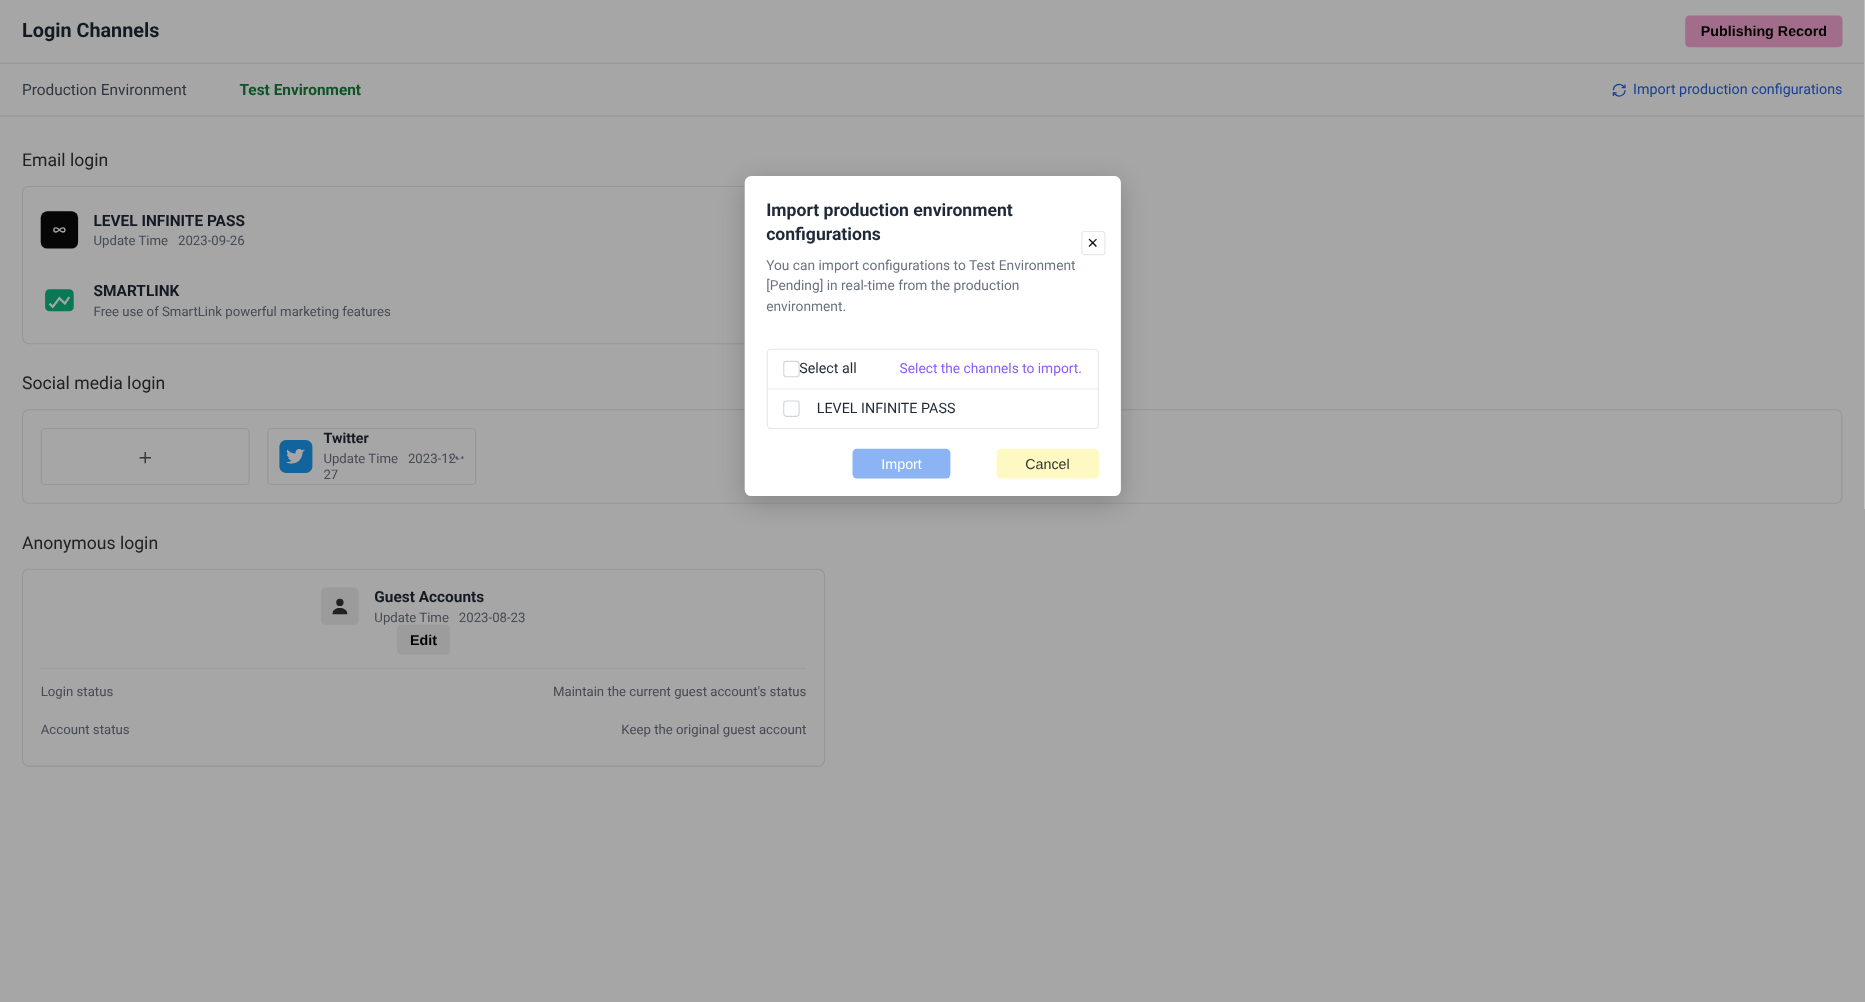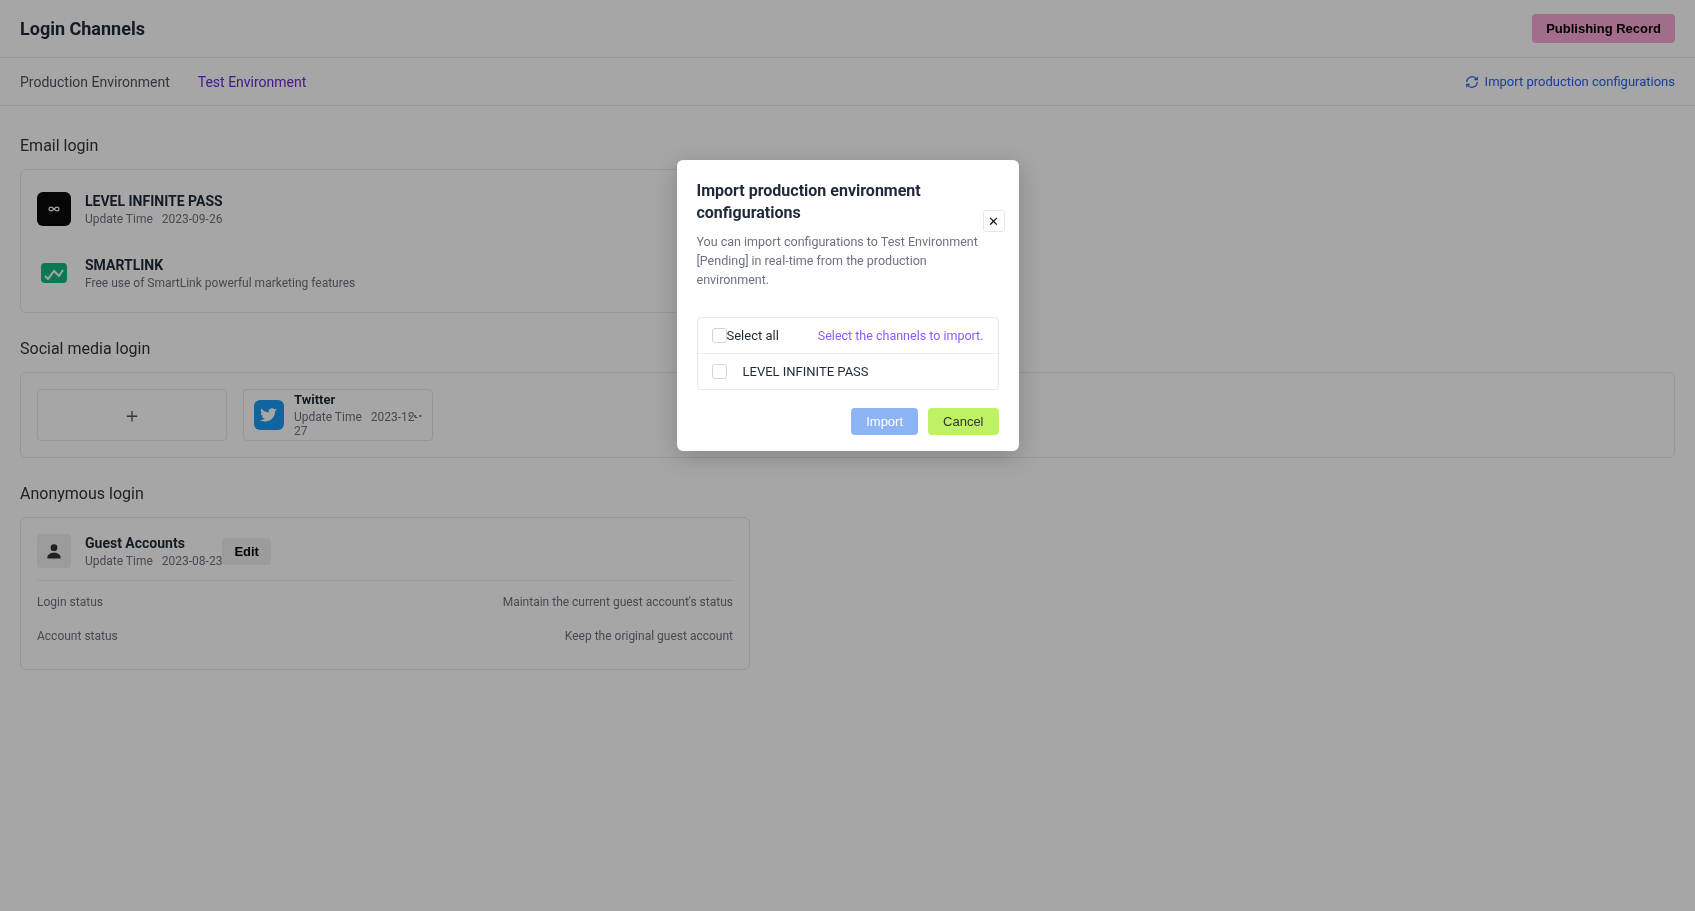--- a/index.html
+++ b/index.html
@@ -46,22 +46,23 @@
   height: 48px;
 }
 .tabs { display: flex; gap: 28px; }
 .tab {
   padding: 14px 0;
   font-size: 14px;
   cursor: pointer;
   color: #4b5563;
 }
 .tab.active {
-  color: #6d28d9;
-  font-weight: 400;
+  color: #15803d;
+  font-weight: 700;
+  margin-left: 20px;
 }
 .import-link {
   display: flex;
   align-items: flex-end;
   gap: 6px;
   color: #2563eb;
   font-size: 13px;
   cursor: pointer;
 }
 .refresh-icon {
@@ -121,21 +122,21 @@
 .twitter-card { justify-content:flex-start; padding:0 10px; gap:10px; }
 .dots {
   position:absolute; right:8px; top:50%; transform:translateY(-50%);
   color:#6b7280; cursor:pointer; font-size:16px; letter-spacing:1px;
 }
 .anon-panel .row-line {
   display:flex; justify-content:space-between; font-size:12px; color:#6b7280;
   padding:10px 0;
 }
 .anon-panel .divider { border-top:1px solid #eee; margin:12px 0 4px; }
-.anon-head { display:flex; justify-content:flex-start; align-items:center; }
+.anon-head { display:flex; justify-content:flex-end; align-items:center;flex-direction:column; }
 .edit-btn {
   background:#f0f0f0; border:none; padding:6px 12px; border-radius:4px;
   font-size:13px; font-weight:600; cursor:pointer;
 }
 .guest-icon {
   width:34px; height:34px; background:#eee; border-radius:4px;
   display:flex; align-items:center; justify-content:center;
 }
 
 .overlay {
@@ -172,24 +173,24 @@
 .modal-list-head .left { display:flex; align-items:center; gap:0; }
 .hint { color:#8b5cf6; font-size:12.5px; }
 .chk {
   width:15px; height:15px; border:1px solid #d1d5db; border-radius:3px;
   cursor:pointer; background:#fff;
 }
 .modal-actions {
   display:flex; justify-content:flex-end; gap:10px; margin-top:18px;
 }
 .btn {
-  border:none; padding:6px 15px; border-radius:4px; font-size:13px; cursor:pointer;
+  border:none; padding:6px 26px; border-radius:4px; font-size:13px; cursor:pointer;
 }
 .btn-primary { background:#8cb4f5; color:#fff; }
-.btn-default { background:#bef264; color:#333; }
+.btn-default { background:#fef9c3; color:#333;margin-left:32px; }
 svg { display:block; }
 </style>
 </head>
 <body>
 
 <div class="page">
   <div class="header">
     <div class="page-title">Login Channels</div>
     <button class="pub-btn">Publishing Record</button>
   </div>

